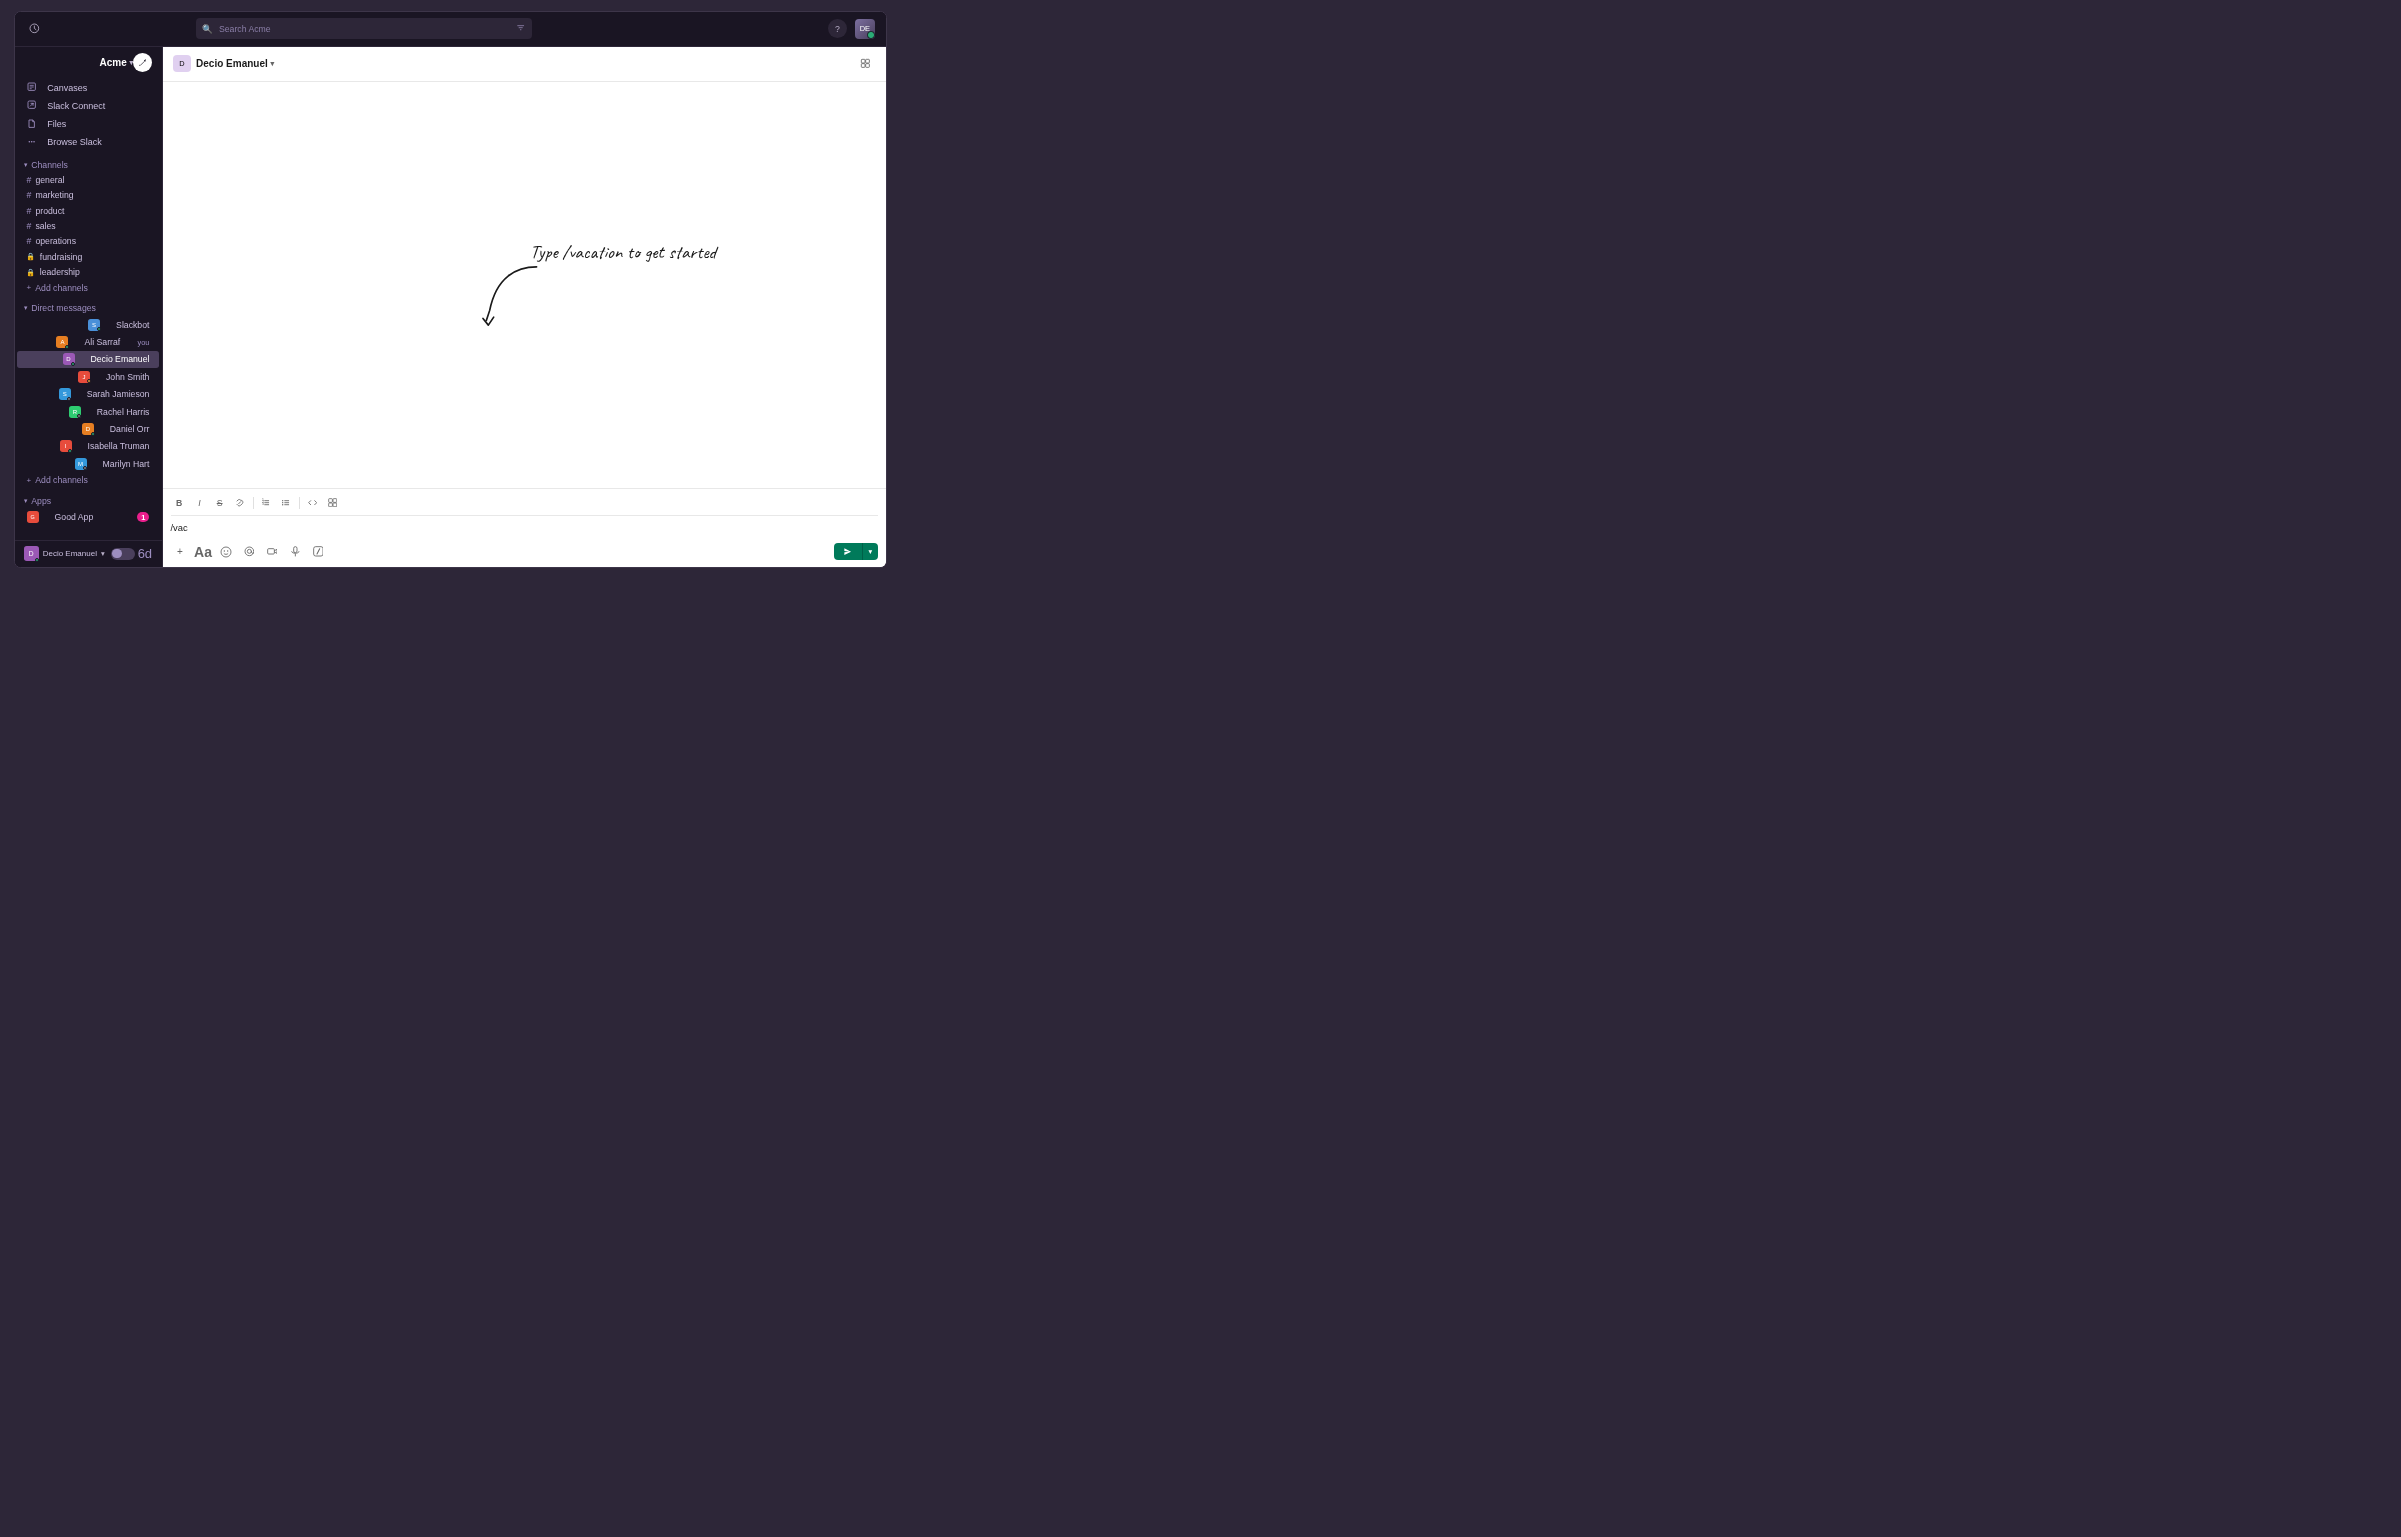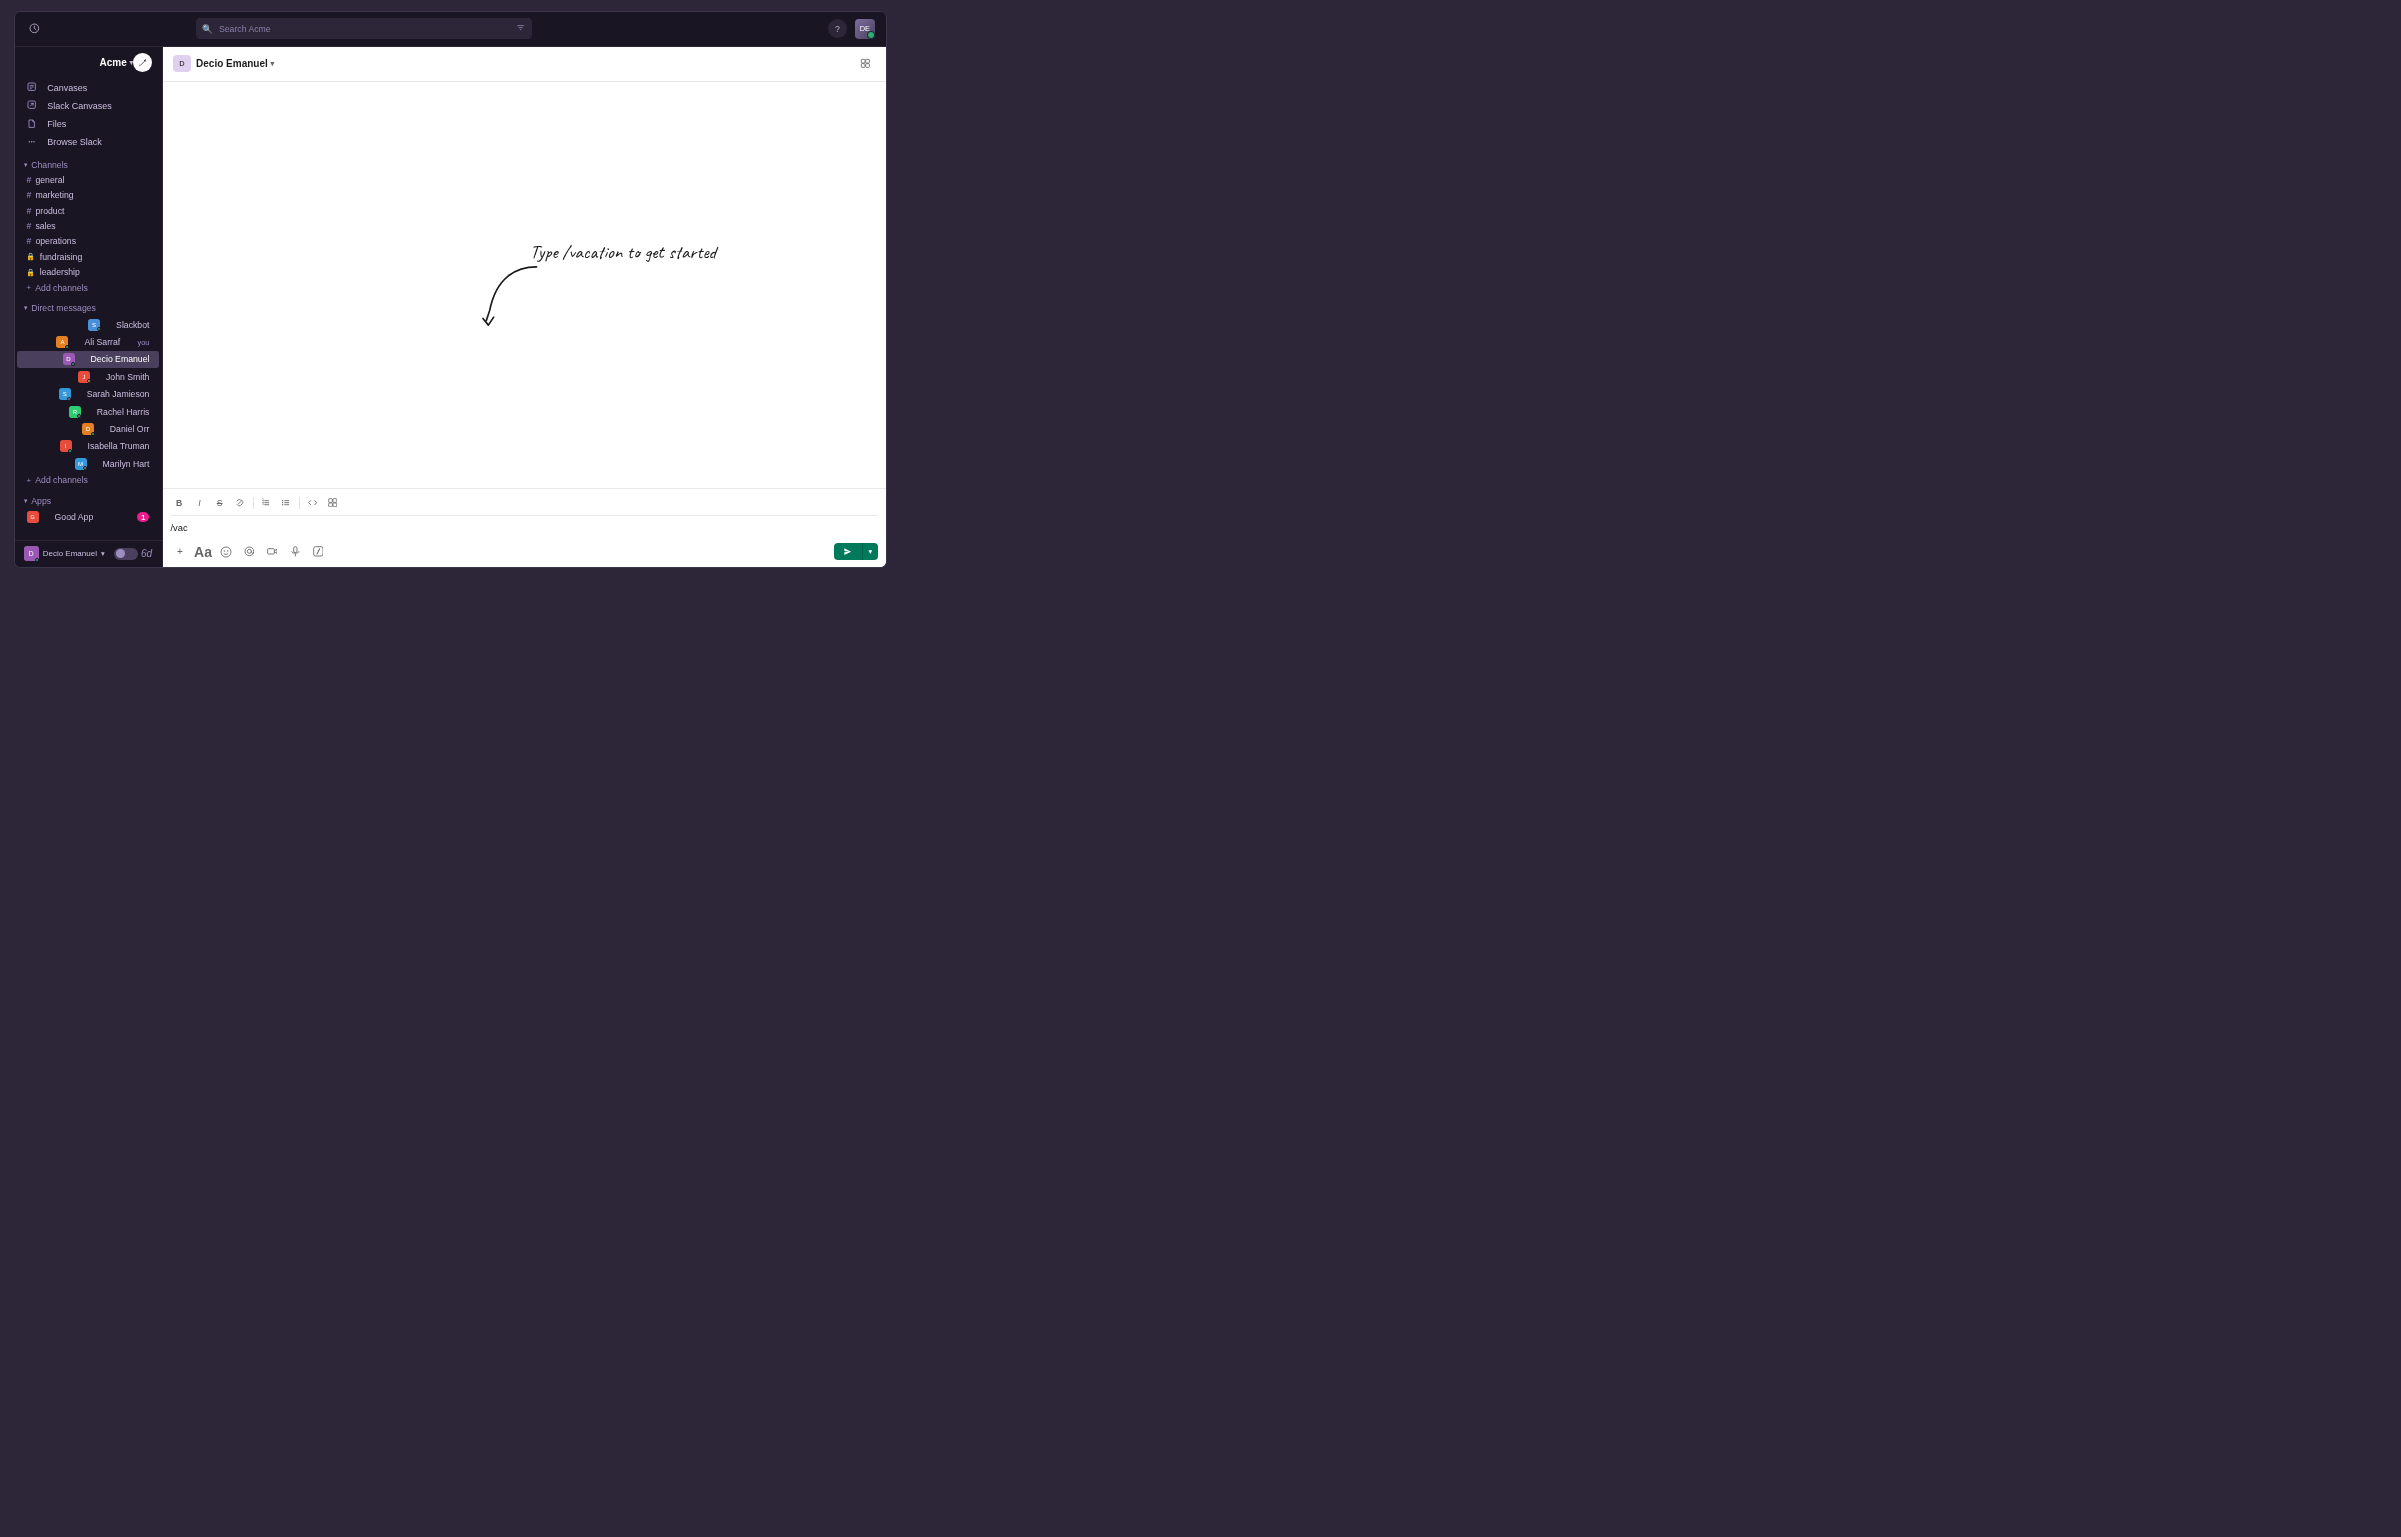--- a/index.html
+++ b/index.html
@@ -265,22 +265,21 @@
       align-items: center;
       padding: 1.3px;
     }
     .toggle-thumb {
       width: 9.4px; height: 9.4px;
       background: #9d8ec0;
       border-radius: 50%;
     }
     .dnd-label {
       color: #9d8ec0;
-      font-size: 10px;
-      font-style: italic;
+      font-size: 13px;
     }
 
     
     .content-area {
       flex: 1;
       display: flex;
       flex-direction: column;
       background: #fff;
       overflow: hidden;
     }
@@ -514,21 +513,21 @@
         <span>Canvases</span>
       </div>
 
       <div class="sidebar-item">
         <span class="sidebar-item-icon">
           <svg width="9.4" height="9.4" viewBox="0 0 14 14" fill="none">
             <path d="M5 9L9 5M9 5H6M9 5V8" stroke="#9d8ec0" stroke-width="1.3" stroke-linecap="round"></path>
             <rect x="1.5" y="1.5" width="11" height="11" rx="2" stroke="#9d8ec0" stroke-width="1.3"></rect>
           </svg>
         </span>
-        <span>Slack Canvases</span>
+        <span>Slack Connect</span>
       </div>
 
       <div class="sidebar-item">
         <span class="sidebar-item-icon">
           <svg width="9.4" height="9.4" viewBox="0 0 14 14" fill="none">
             <path d="M3 1.5H8.5L11 4V12.5H3V1.5Z" stroke="#9d8ec0" stroke-width="1.3"></path>
             <path d="M8.5 1.5V4H11" stroke="#9d8ec0" stroke-width="1.3"></path>
           </svg>
         </span>
         <span>Files</span>

